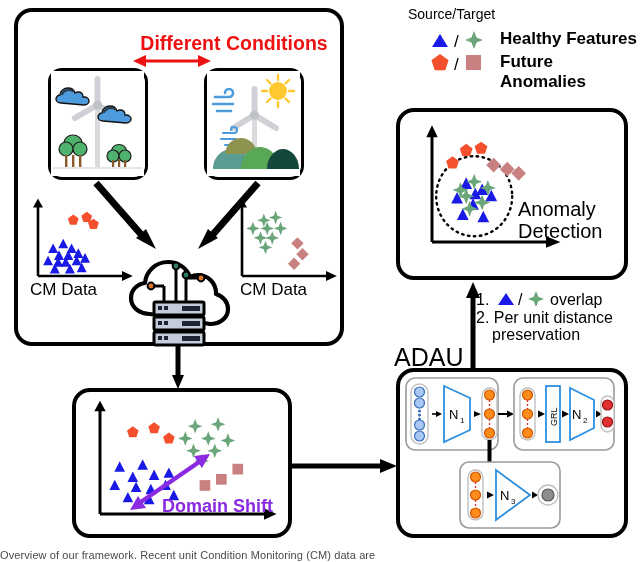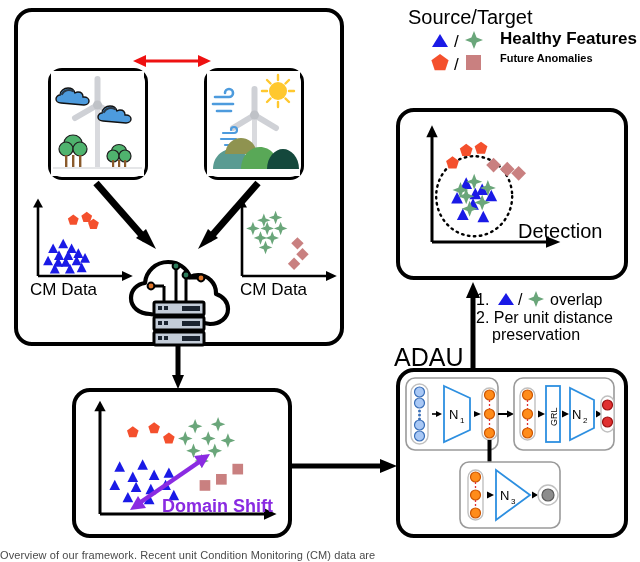--- a/index.html
+++ b/index.html
@@ -14,20 +14,21 @@
   #caption{position:absolute;left:0;top:549px;width:640px;font-size:11px;
            color:#4a4a4a;white-space:nowrap;overflow:hidden;letter-spacing:.1px;}
 </style>
 </head>
 <body>
 
 <div class="rbox" style="left:14px;top:8px;width:330px;height:338px;"></div>
 
 <div class="title-red" style="left:104px;top:12px;width:260px;font-size:19.5px;">
   <br>
+  <span>Different Conditions</span>
 </div>
 
 <div class="abs" style="left:132px;top:52px;">
 <svg width="80" height="18" viewBox="0 0 80 18">
   <line x1="12" y1="9" x2="68" y2="9" stroke="#ee1111" stroke-width="3"></line>
   <polygon points="1,9 14,3 14,15" fill="#ee1111"></polygon>
   <polygon points="79,9 66,3 66,15" fill="#ee1111"></polygon>
 </svg>
 </div>
 
@@ -284,21 +285,21 @@
 </svg>
 </div>
 
 <div class="abs" style="left:170px;top:344px;">
 <svg width="28" height="46" viewBox="0 0 28 46">
   <line x1="8" y1="0" x2="8" y2="34" stroke="#000" stroke-width="5"></line>
   <polygon points="8,45 2,31 14,31" fill="#000"></polygon>
 </svg>
 </div>
 
-<div class="lbl" style="left:408px;top:6px;font-size:20px;">Source/Target</div>
+<div class="lbl" style="left:408px;top:6px;font-size:14px;">Source/Target</div>
 
 <div class="abs" style="left:428px;top:30px;">
 <svg width="60" height="20" viewBox="0 0 60 20">
   <polygon points="12,4 20,17 4,17" fill="#1a1ae6"></polygon>
   <text x="26" y="17" font-family="Liberation Sans, sans-serif" font-size="17" fill="#000">/</text>
   <g transform="translate(46,10)">
     <path d="M0,-9 L2.6,-2.6 L9,0 L2.6,2.6 L0,9 L-2.6,2.6 L-9,0 L-2.6,-2.6 Z" fill="#6aa67a"></path>
   </g>
 </svg>
 </div>
@@ -306,21 +307,21 @@
 
 <div class="abs" style="left:428px;top:52px;">
 <svg width="60" height="22" viewBox="0 0 60 22">
   <g transform="translate(12,11)">
     <polygon points="0,-9 8.6,-2.8 5.3,7.3 -5.3,7.3 -8.6,-2.8" fill="#f4502d"></polygon>
   </g>
   <text x="26" y="18" font-family="Liberation Sans, sans-serif" font-size="17" fill="#000">/</text>
   <rect x="38" y="3" width="15" height="15" fill="#c98080"></rect>
 </svg>
 </div>
-<div class="lbl" style="left:500px;top:52px;font-size:11px;font-weight:bold;">Future Anomalies</div>
+<div class="lbl" style="left:500px;top:52px;font-size:17px;font-weight:bold;">Future Anomalies</div>
 
 <div class="rbox" style="left:396px;top:108px;width:232px;height:172px;"></div>
 <div class="abs" style="left:416px;top:122px;">
 <svg id="sc-anom" width="146" height="136" viewBox="0 0 146 136">
       <g>
         <line x1="16" y1="120" x2="16" y2="12" stroke="#000" stroke-width="3"></line>
         <polygon points="16,3.2 10.3,15.2 21.7,15.2" fill="#000"></polygon>
         <line x1="16" y1="120" x2="133.2" y2="120" stroke="#000" stroke-width="3"></line>
         <polygon points="144.4,120 130,114.3 130,125.7" fill="#000"></polygon>
       </g>
@@ -389,21 +390,21 @@
         <g>
           <polygon points="91.24000000000001,39.84 98.60000000000001,47.2 91.24000000000001,54.56 83.88000000000001,47.2" fill="#c98080"></polygon>
         </g>
         <g>
           <polygon points="102.64,44 110,51.36 102.64,58.72 95.28,51.36" fill="#c98080"></polygon>
         </g>
       </g>
     </svg>
 </div>
 <div class="lbl" style="left:518px;top:198px;font-size:20px;line-height:1.1;">
-  <br>
+  <span>Anomaly</span><br>
   <span>Detection</span>
 </div>
 
 <div class="abs" style="left:462px;top:282px;">
 <svg width="22" height="96" viewBox="0 0 22 96">
   <line x1="11" y1="96" x2="11" y2="12" stroke="#000" stroke-width="5"></line>
   <polygon points="11,0 4,16 18,16" fill="#000"></polygon>
 </svg>
 </div>
 

